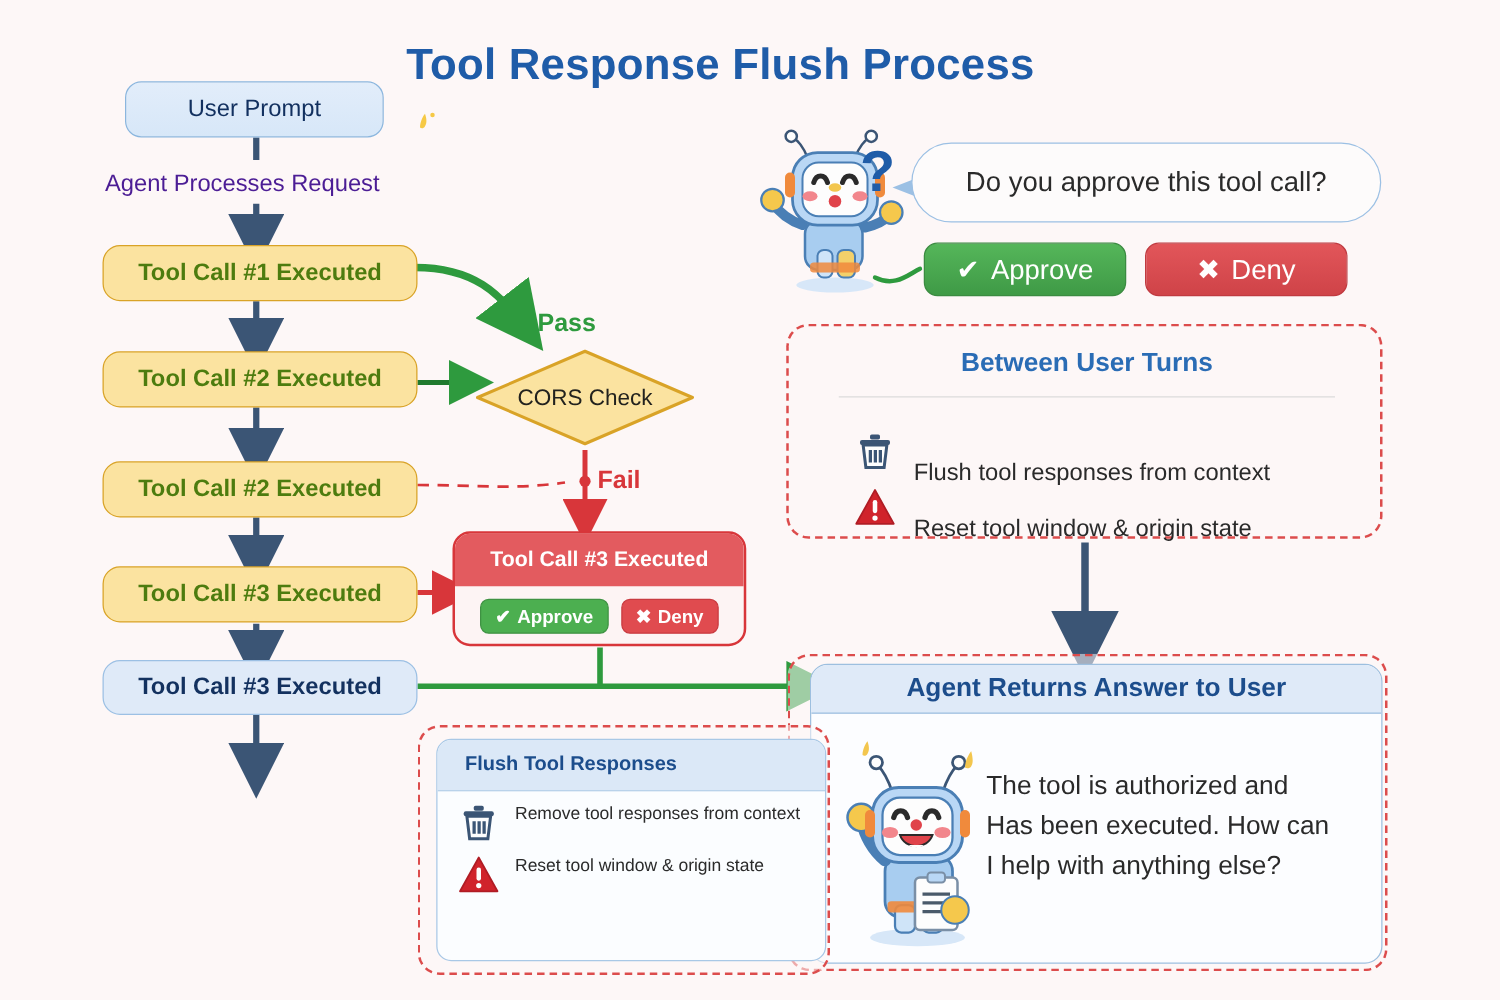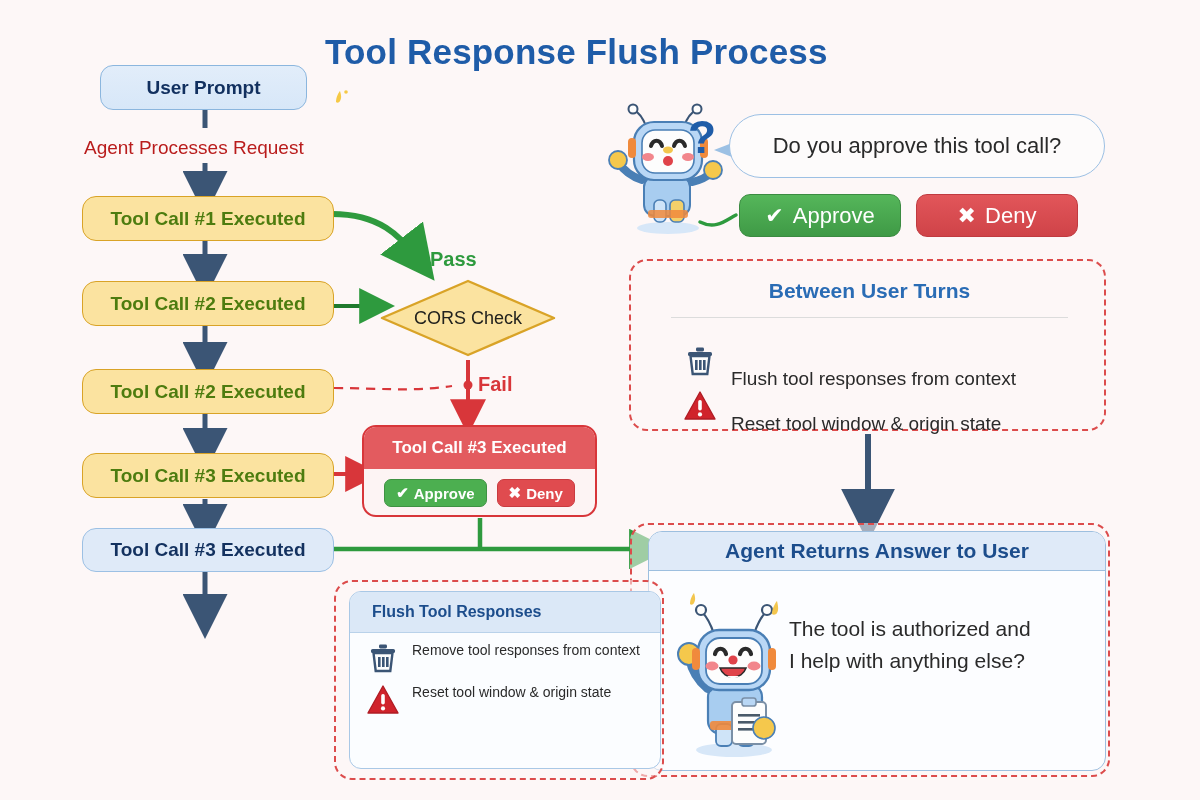--- a/index.html
+++ b/index.html
@@ -25,21 +25,21 @@
   .node{
     box-sizing:border-box;
     display:flex;align-items:center;justify-content:center;
     border-radius:12px;
     font-size:19px;
     white-space:nowrap;
   }
   .node-blue{
     background:linear-gradient(180deg,#e2edfa 0%,#d7e7f8 100%);
     border:1.6px solid #8bb6de;
-    color:#12305f; font-weight:bold;
+    color:#12305f; font-weight:normal;
   }
   .node-yellow{
     background:#fbe3a0;
     border:1.8px solid #d9a327;
     color:#4d7c0f; font-weight:bold;
     border-radius:14px;
   }
   .node-bluelight{
     background:#dfeaf8;
     border:1.6px solid #9cc0e4;
@@ -56,21 +56,21 @@
     position:absolute;left:0;top:0;width:180px;height:80px;
     display:flex;align-items:center;justify-content:center;
     font-size:18px;color:#22221e;
   }
 
   .edge-label{font-size:20px;font-weight:bold;}
   .lbl-pass{color:#2e9a3e;}
   .lbl-fail{color:#d8363a;}
 
   #agent-proc-label{
-    left:84px;top:137px;font-size:19px;color:#b91c1c;white-space:nowrap;
+    left:84px;top:137px;font-size:19px;color:#4c1d95;white-space:nowrap;
   }
 
   
   #approval-card{
     left:362px;top:425px;width:235px;height:92px;
     border:2px solid #d8363a;border-radius:14px;
     background:#fdf4f4;box-sizing:border-box;overflow:hidden;
   }
   #approval-card-header{
     height:42px;background:#e35b5f;
@@ -373,20 +373,21 @@
     <ellipse cx="82" cy="78" rx="6.5" ry="4.4" fill="#f2868c"></ellipse>
     <circle cx="61" cy="72" r="4.6" fill="#e0434a"></circle>
     <path d="M48,80 C52,92 70,92 74,80 Z" fill="#e0434a" stroke="#2a2a2a" stroke-width="1.6"></path>
     <path d="M55,88 C58,91 64,91 67,88" fill="#fdfdfd"></path>
     <rect x="20" y="60" width="8" height="22" rx="4" fill="#f08a3c"></rect>
     <rect x="96" y="60" width="8" height="22" rx="4" fill="#f08a3c"></rect>
   </svg>
 
   <div class="abs" id="answer-text">
     <div>The tool is authorized and</div>
+    <div>Has been executed. How can</div>
     <div>I help with anything else?</div>
   </div>
 
   <div class="abs dashed-panel" id="panel-flush"></div>
 
   <div class="abs" id="card-flush">
     <div id="card-flush-header">Flush Tool Responses</div>
 
     <div class="flush-row">
       <svg width="34" height="34" viewBox="0 0 34 34" style="flex:none;margin-top:2px;">

